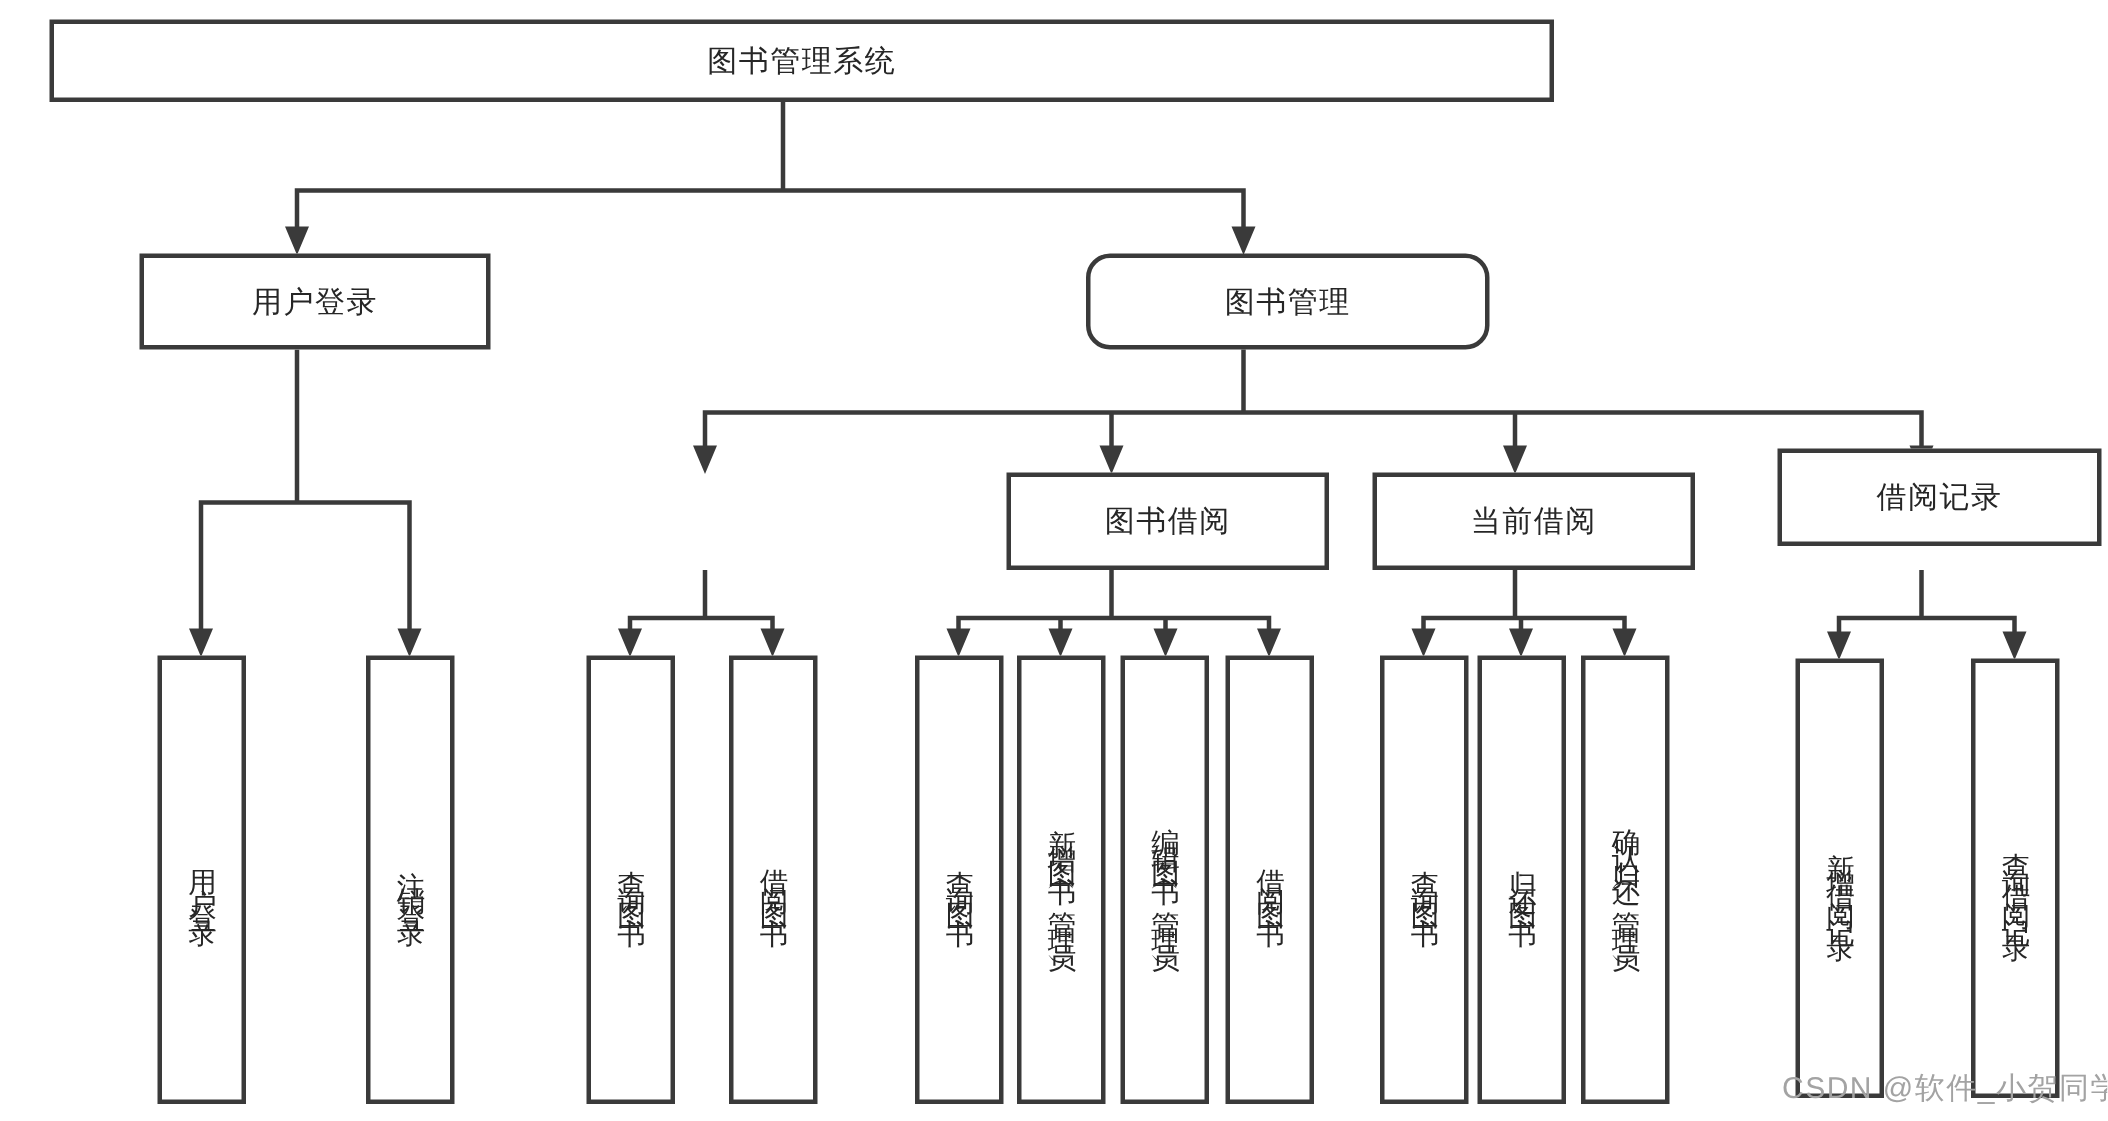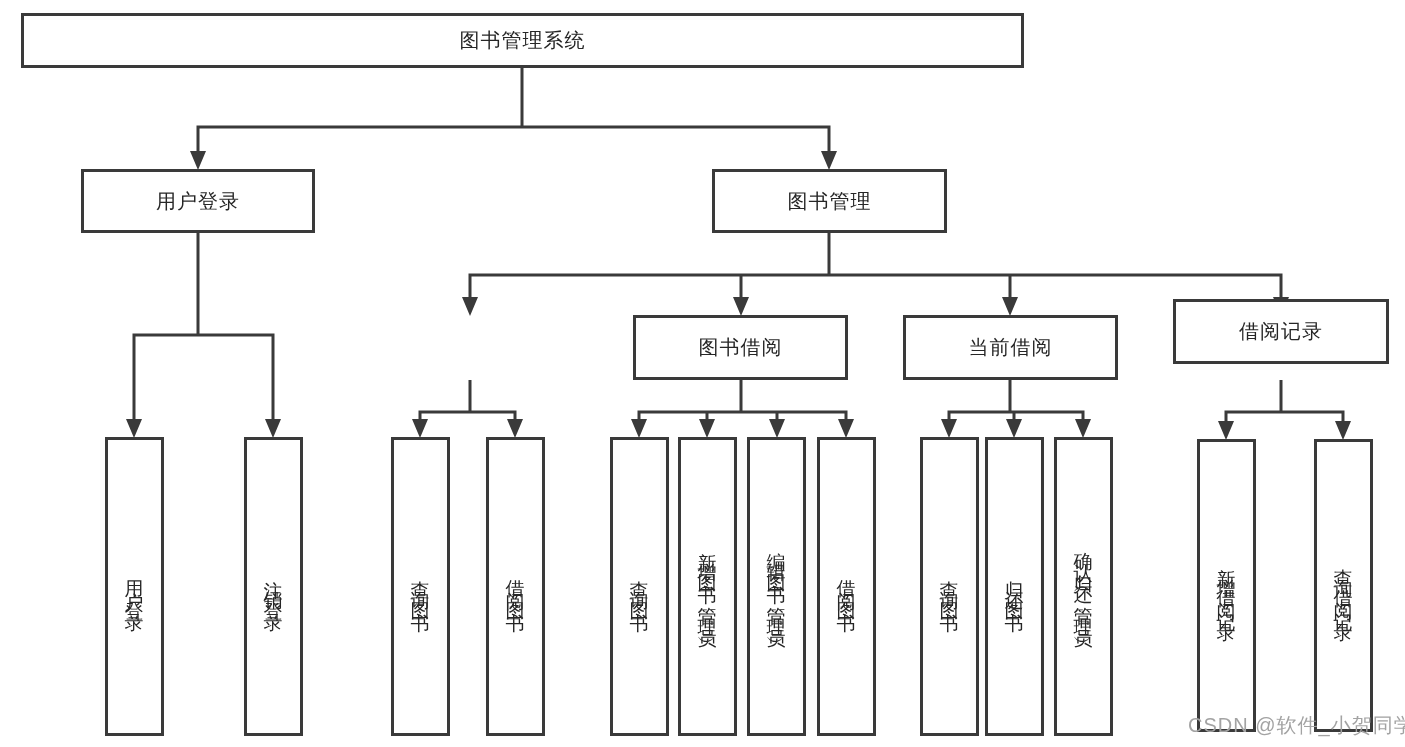--- a/index.html
+++ b/index.html
@@ -20,21 +20,21 @@
     position: absolute;
     box-sizing: border-box;
     border: 3px solid #3a3a3a;
     background: #ffffff;
     display: flex;
     align-items: center;
     justify-content: center;
     color: #262626;
     text-align: center;
   }
-  .node.h { font-size: 20px; letter-spacing: 1px; }
+  .node.h { font-size: 20px; letter-spacing: 1px; margin-left: 12px; }
   .node.leaf { font-size: 19px; }
   .node.leaf .vtxt {
     writing-mode: vertical-rl;
     text-orientation: mixed;
     letter-spacing: 11px;
     line-height: 1;
     white-space: nowrap;
   }
   .watermark {
     position: absolute;
@@ -76,23 +76,23 @@
       M631,419 L647,419 L639,438 Z  M699,419 L715,419 L707,438 Z
       M769,419 L785,419 L777,438 Z  M838,419 L854,419 L846,438 Z
       M941,419 L957,419 L949,438 Z  M1006,419 L1022,419 L1014,438 Z
       M1075,419 L1091,419 L1083,438 Z
       M1218,421 L1234,421 L1226,440 Z  M1335,421 L1351,421 L1343,440 Z"></path>
   </svg>
 
   <div class="node h" style="left:21px; top:13px; width:1003px; height:55px;">图书管理系统</div>
 
   <div class="node h" style="left:81px; top:169px; width:234px; height:64px;">用户登录</div>
-  <div class="node h" style="left:712px; top:169px; width:235px; height:64px;">图书管理</div>
+  <div class="node h" style="left:712px; top:169px; width:269px; height:64px;border-radius:16px;">图书管理</div>
 
-  <div class="node h" style="left:633px; top:315px; width:215px; height:65px;">图书借阅</div>
+  <div class="node h" style="left:659px; top:315px; width:215px; height:65px;">图书借阅</div>
   <div class="node h" style="left:903px; top:315px; width:215px; height:65px;">当前借阅</div>
   <div class="node h" style="left:1173px; top:299px; width:216px; height:65px;">借阅记录</div>
 
   <div class="node leaf" style="left:105px; top:437px; width:59px; height:299px;">
     <span class="vtxt">用户登录</span>
     </div>
   <div class="node leaf" style="left:244px; top:437px; width:59px; height:299px;">
     <span class="vtxt">注销登录</span>
     </div>
 

